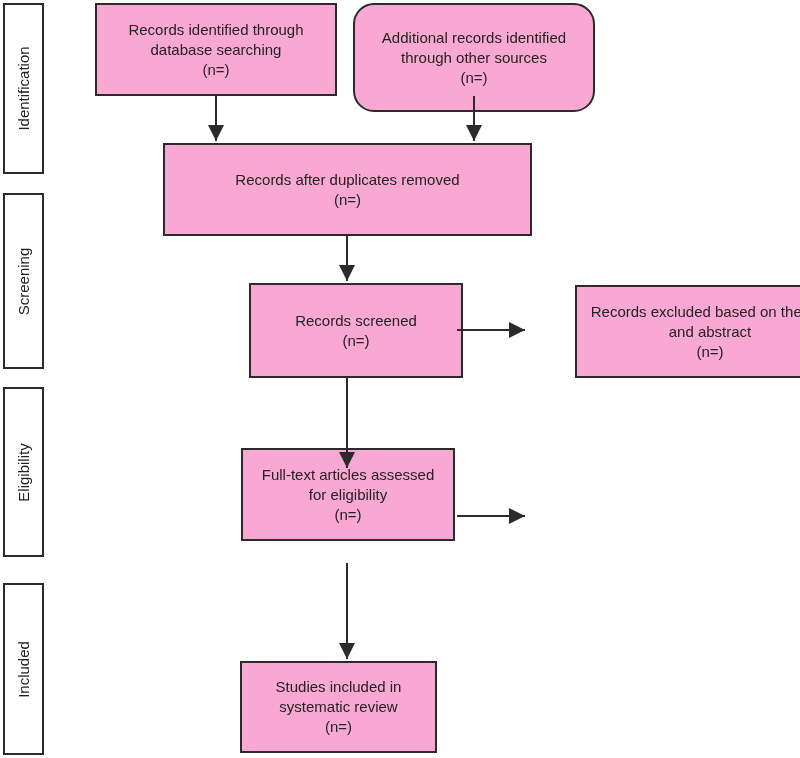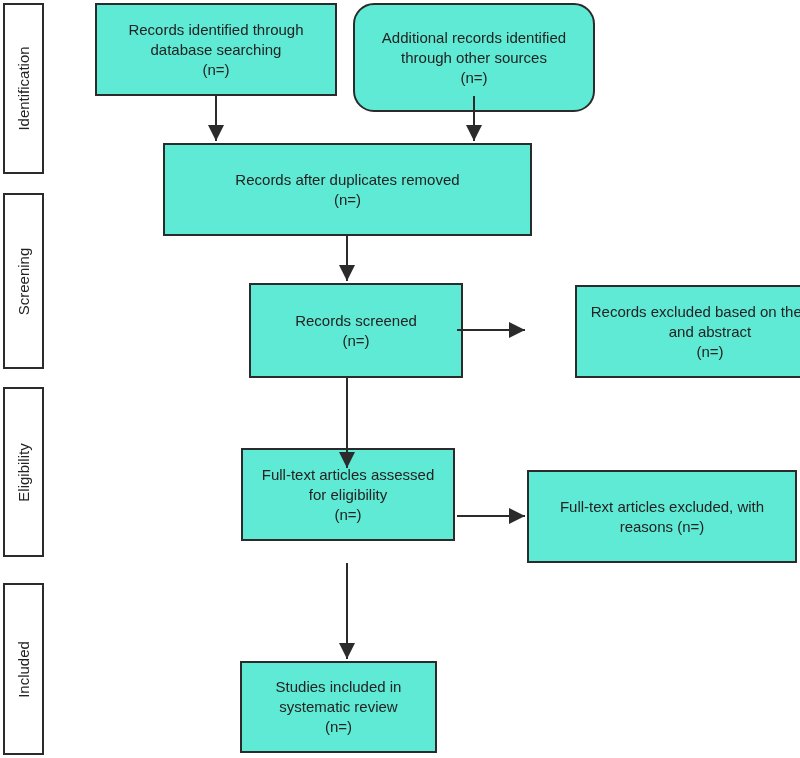--- a/index.html
+++ b/index.html
@@ -11,21 +11,21 @@
   .canvas {
     position: relative;
     width: 800px;
     height: 758px;
     background: #ffffff;
     overflow: hidden;
   }
   .flow-box {
     position: absolute;
     border: 2px solid #2b2b2b;
-    background: #5eead4;
+    background: #f9a8d4;
     display: flex;
     align-items: center;
     justify-content: center;
     text-align: center;
   }
   .box-label {
     white-space: pre-line;
     font-size: 15px;
     line-height: 20px;
     color: #232323;
@@ -107,24 +107,20 @@
   <div class="flow-box" id="box-excluded-title">
     <span class="box-label">Records excluded based on the title
 and abstract
 (n=)</span>
   </div>
   <div class="flow-box" id="box-fulltext">
     <span class="box-label">Full-text articles assessed
 for eligibility
 (n=)</span>
   </div>
-  <div class="flow-box" id="box-fulltext-excl">
-    <span class="box-label">Full-text articles excluded, with
-reasons (n=)</span>
-  </div>
   <div class="flow-box" id="box-included">
     <span class="box-label">Studies included in
 systematic review
 (n=)</span>
   </div>
 
   <svg class="arrow-layer" width="800" height="758" viewBox="0 0 800 758" xmlns="http://www.w3.org/2000/svg">
     <defs>
       <marker id="ah" viewBox="0 0 8 8" refX="8" refY="4" markerWidth="8" markerHeight="8" orient="auto">
         <path d="M0,0 L8,4 L0,8 Z" fill="#2b2b2b"></path>

